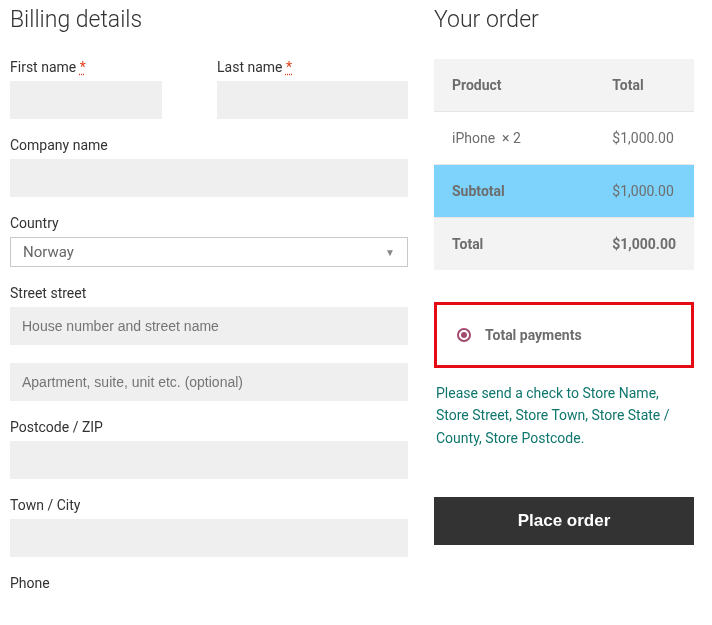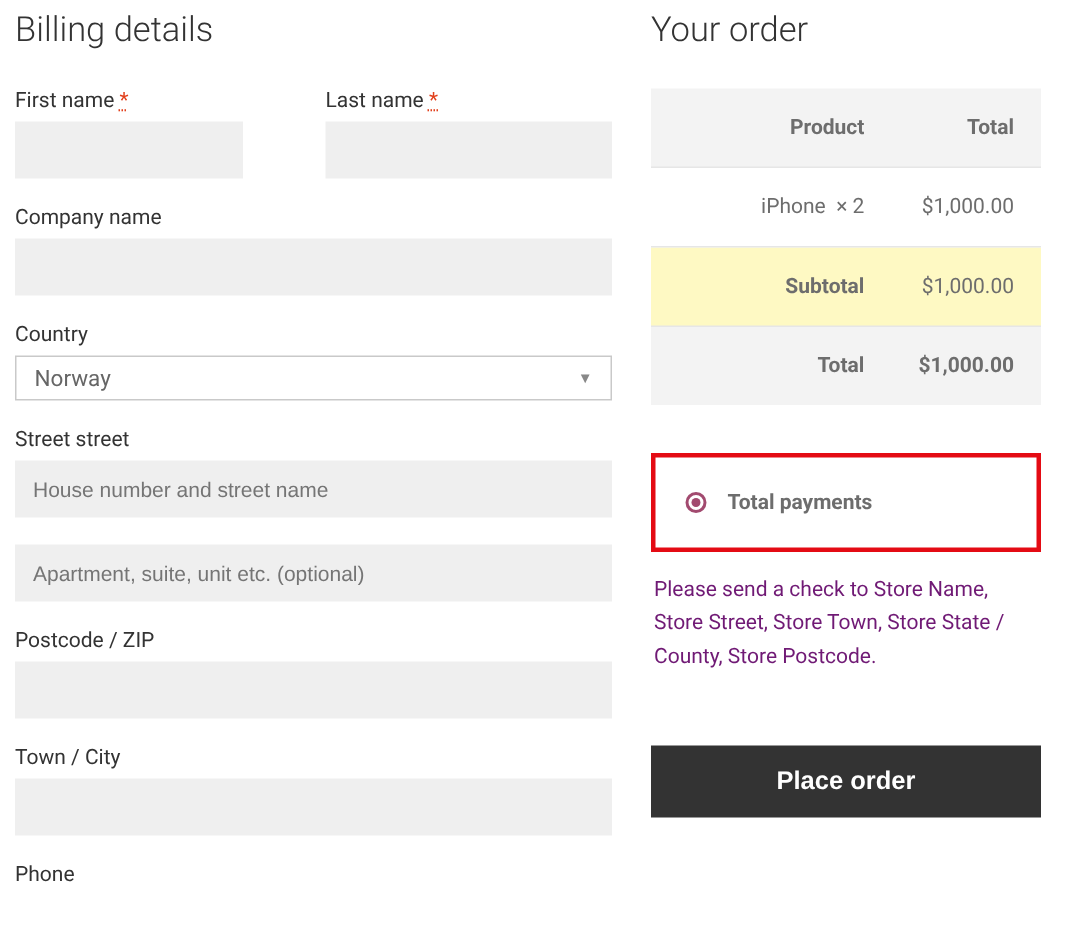--- a/index.html
+++ b/index.html
@@ -73,27 +73,27 @@
     .select-arrow {
       font-size: 10px;
       color: #888;
     }
     .order-table {
       width: 100%;
       border-collapse: collapse;
       font-size: 14px;
     }
     .order-table th, .order-table td {
-      text-align: right;
+      text-align: left;
       padding: 18px 18px;
       color: #6d6d6d;
     }
     .order-table th { font-weight: 700; }
     .order-table thead tr { background: #f3f3f3; border-bottom: 1px solid #e6e6e6; }
-    .order-table tbody tr:nth-child(2) { background: #fef9c3; border-top: 1px solid #e6e6e6; border-bottom: 1px solid #e6e6e6;}
+    .order-table tbody tr:nth-child(2) { background: #7dd3fc; border-top: 1px solid #e6e6e6; border-bottom: 1px solid #e6e6e6;}
     .order-table tbody tr:nth-child(3) { background: #f3f3f3; }
     .qty { color: #6d6d6d; }
     .payment-box {
       border: 3px solid #e40b14;
       padding: 22px 20px;
       margin-top: 32px;
       display: flex;
       align-items: center;
       gap: 14px;
     }
@@ -113,21 +113,21 @@
       border-radius: 50%;
       background: #a24a6f;
     }
     .payment-label {
       font-size: 14px;
       color: #6d6d6d;
       font-weight: 700;
     }
     .payment-desc {
       font-size: 14px;
-      color: #701a75;
+      color: #0f766e;
       line-height: 1.6;
       margin-top: 14px;
       padding: 0 2px;
     }
     .place-order-btn {
       width: 100%;
       background: #333;
       color: #fff;
       border: none;
       padding: 14px;

